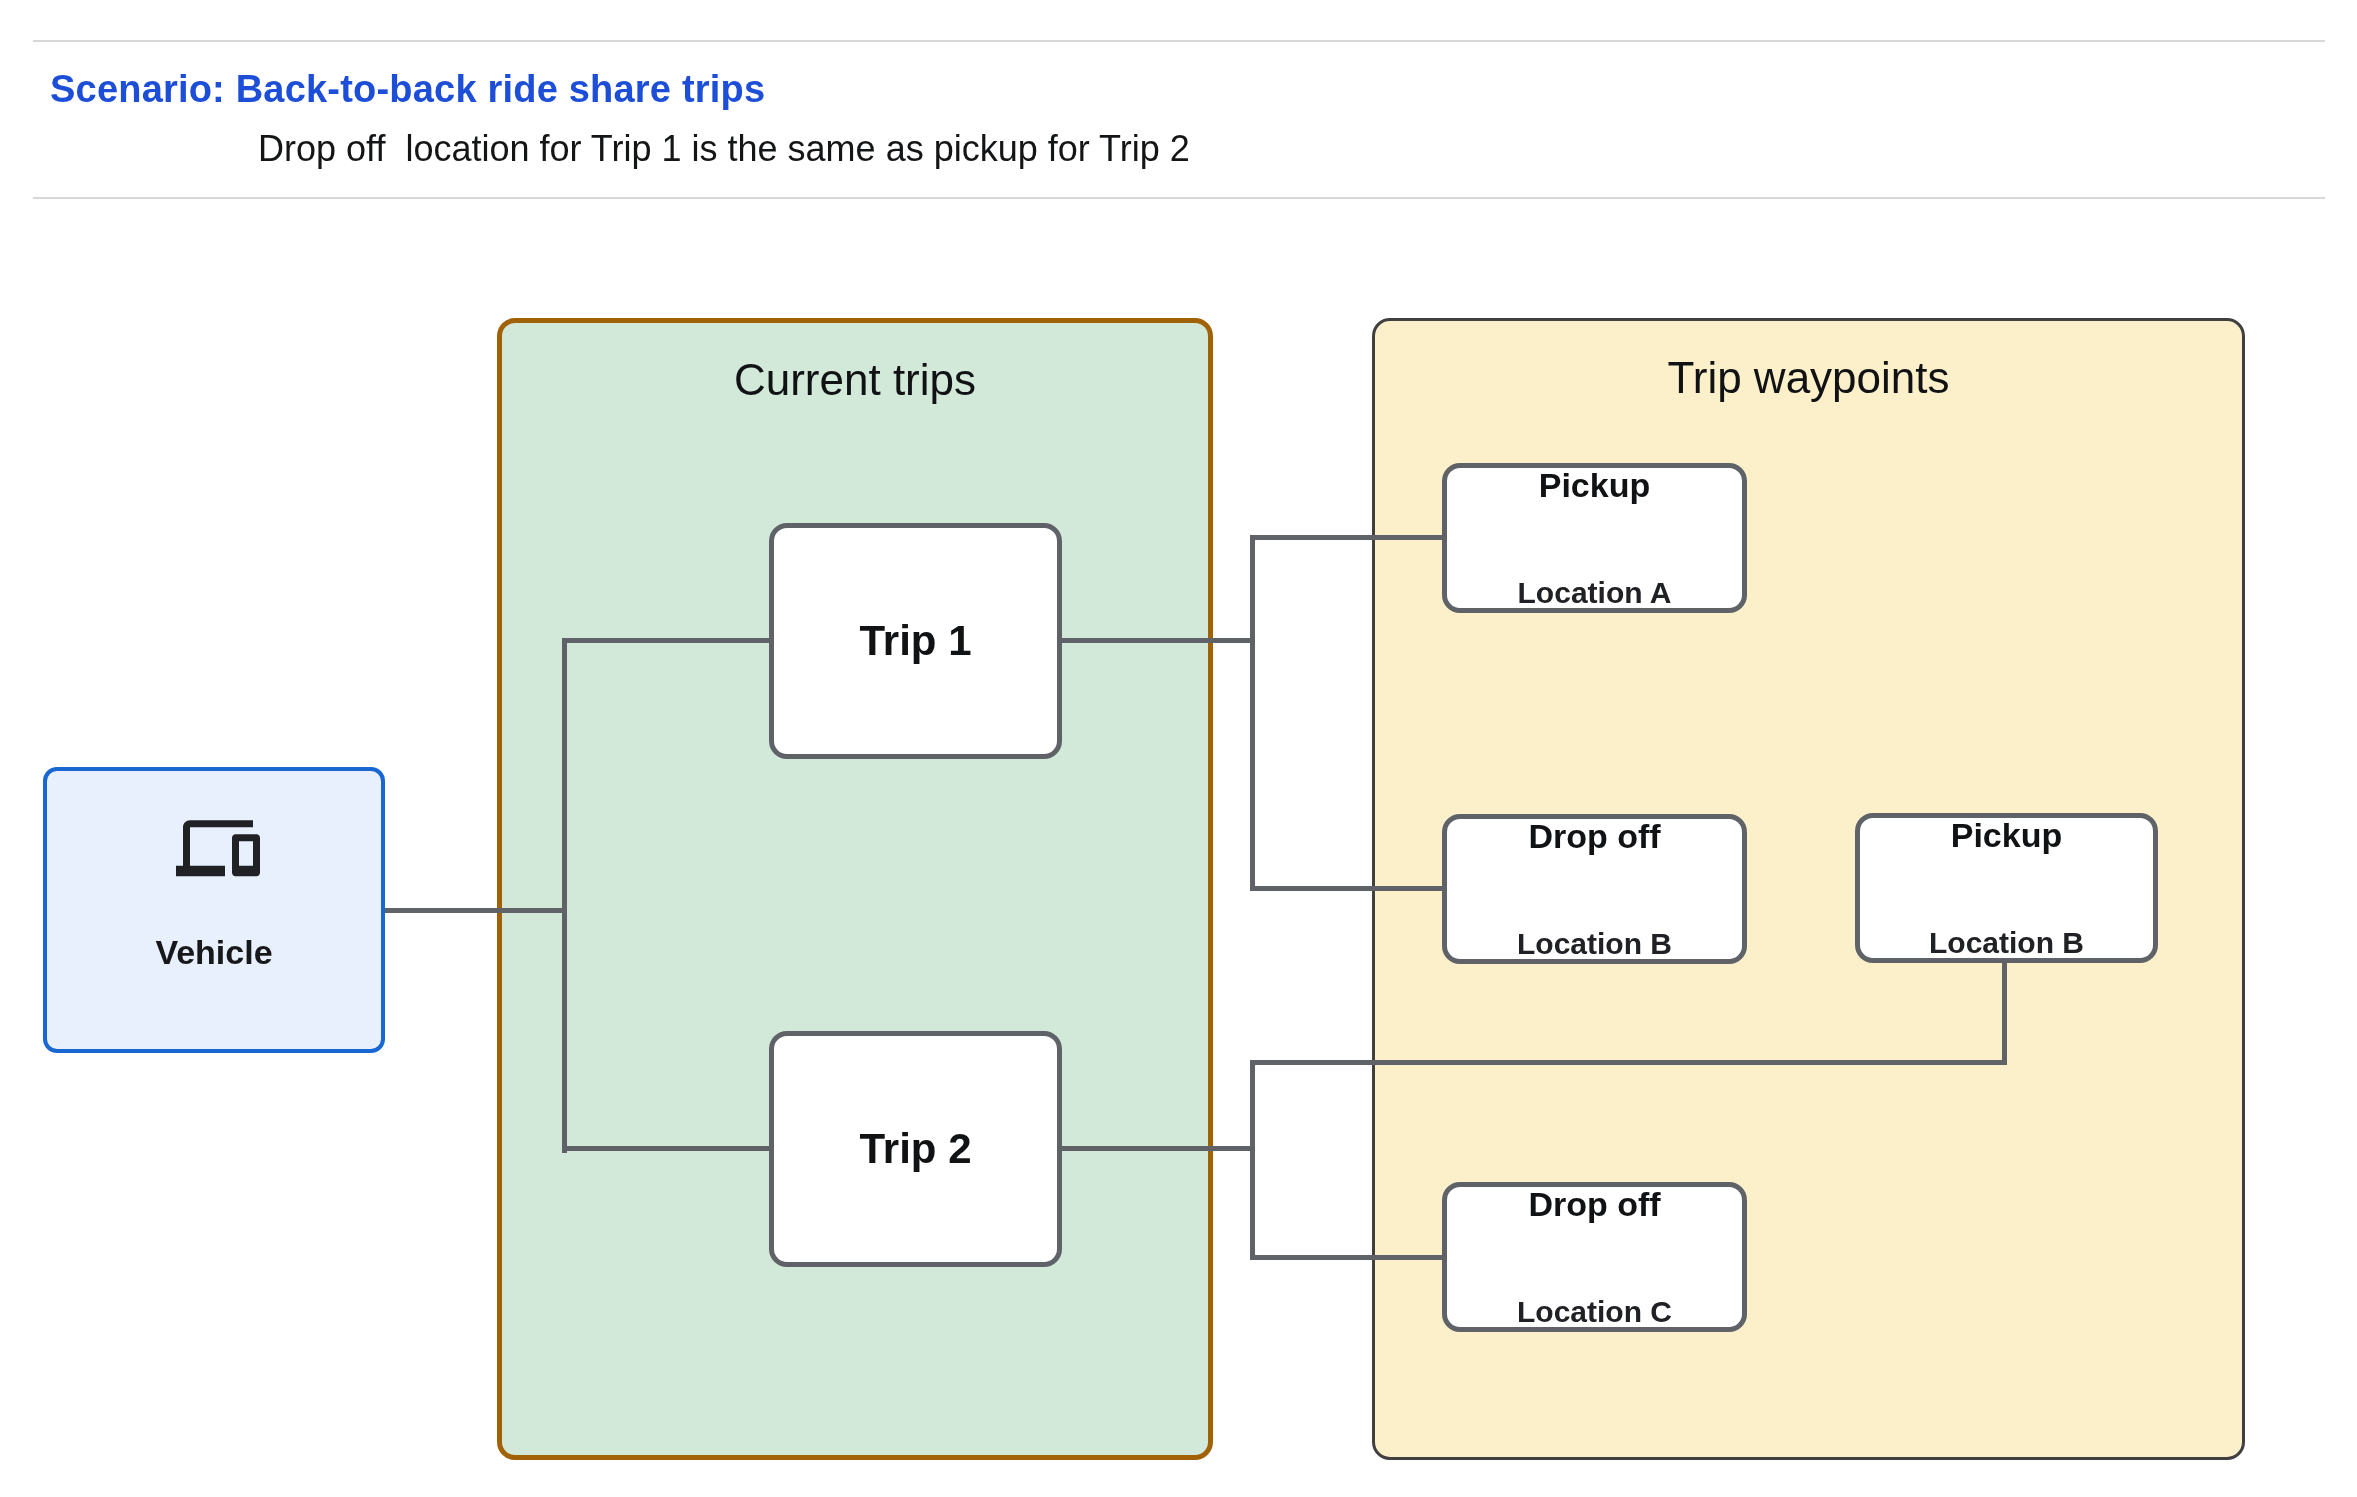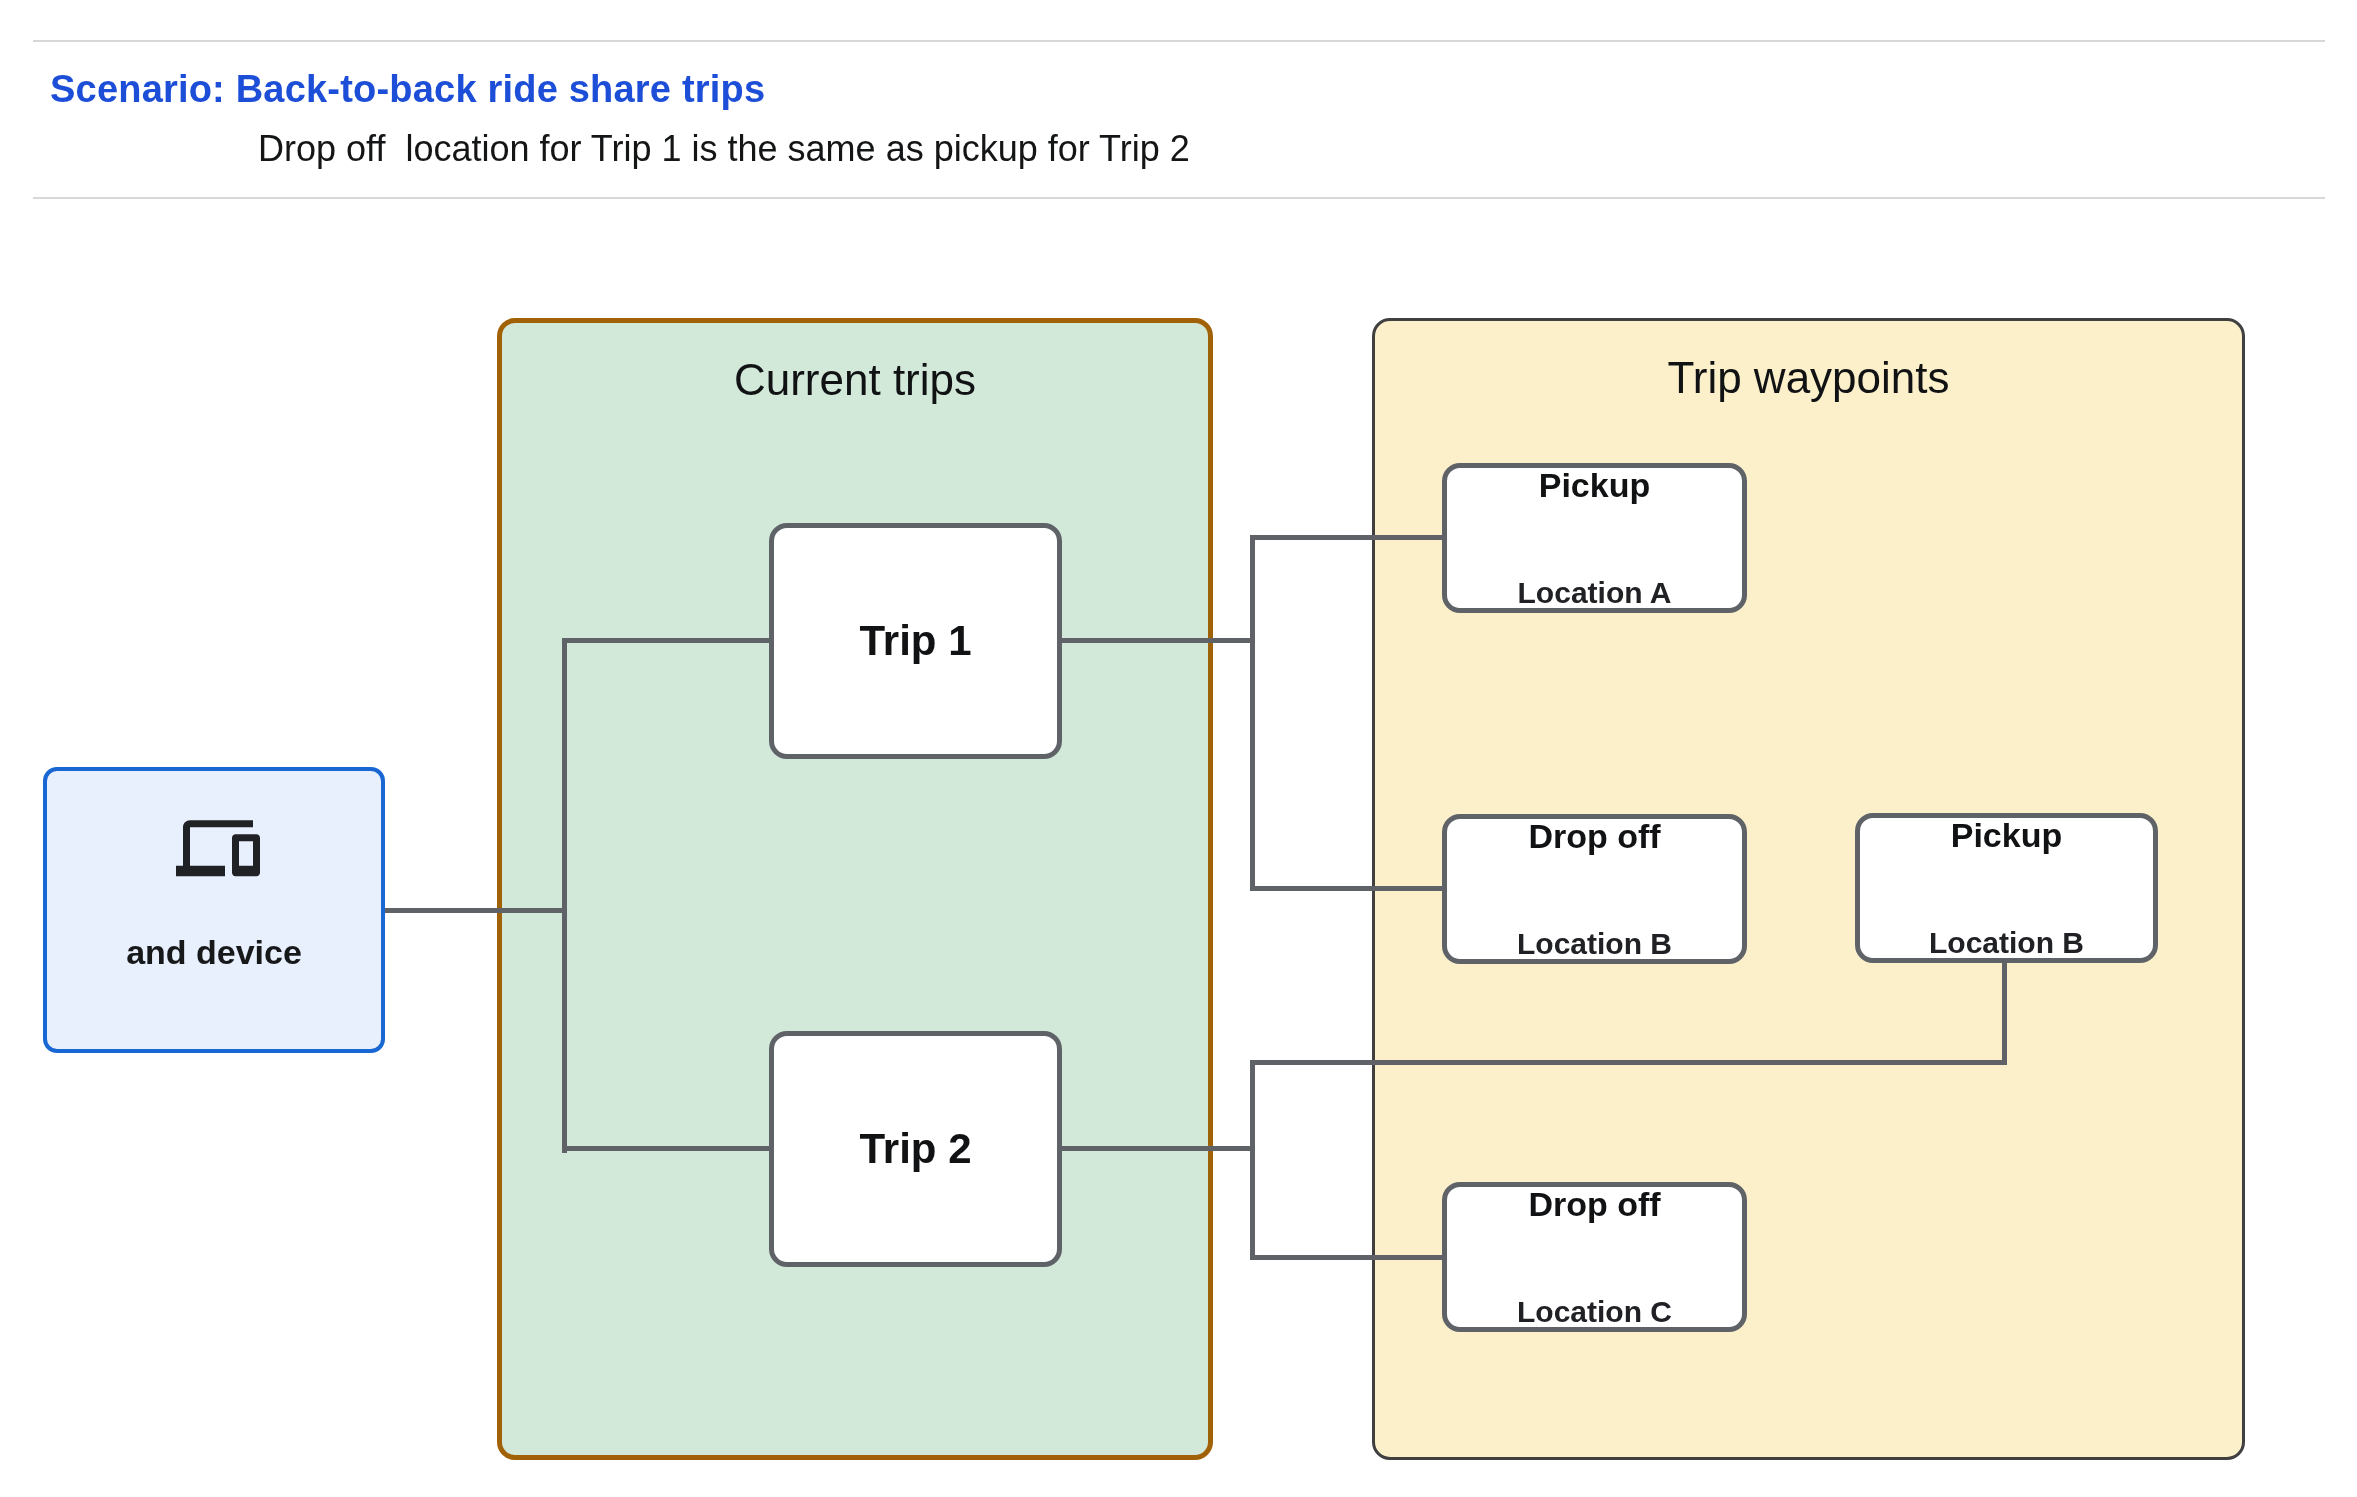--- a/index.html
+++ b/index.html
@@ -83,21 +83,21 @@
 <div class="line" style="left:1250px;top:1060px;width:5px;height:200px;"></div>
 <div class="line" style="left:1250px;top:1060px;width:757px;height:5px;"></div>
 <div class="line" style="left:2002px;top:960px;width:5px;height:105px;"></div>
 <div class="line" style="left:1250px;top:1255px;width:195px;height:5px;"></div>
 
 <div class="vehicle-node">
   <svg class="vehicle-icon" viewBox="0 0 24 17">
     <path fill="#202124" d="M4 2h18V0H4C2.9 0 2 .9 2 2v11H0v3h14v-3H4V2zm19 2h-6c-.55 0-1 .45-1 1v10c0 .55.45 1 1 1h6c.55 0 1-.45 1-1V5c0-.55-.45-1-1-1zm-1 9h-4V6h4v7z"></path>
   </svg>
   <div class="vehicle-label">
-    <div>and device</div>
+    <div>Vehicle</div>
   </div>
 </div>
 
 <div class="node trip-node" style="top:523px;">
   <div class="trip-label">Trip 1</div>
 </div>
 <div class="node trip-node" style="top:1031px;">
   <div class="trip-label">Trip 2</div>
 </div>
 

